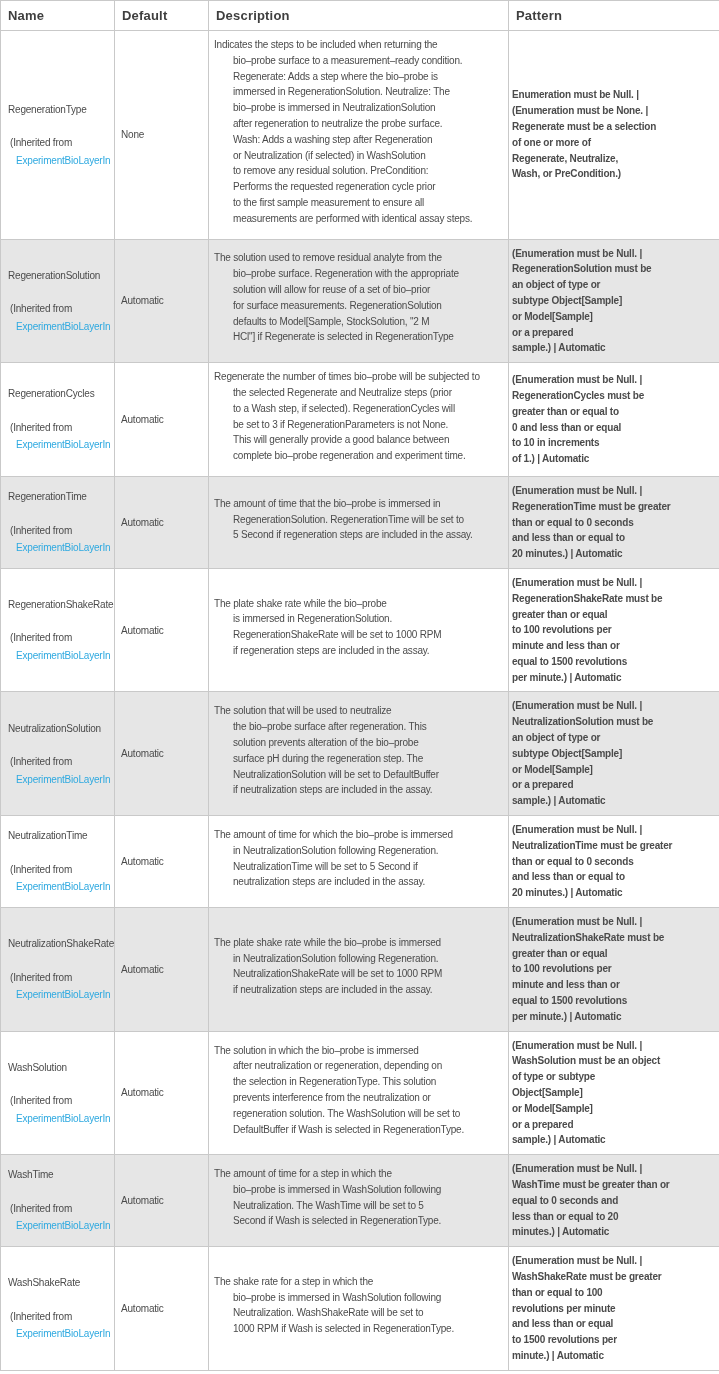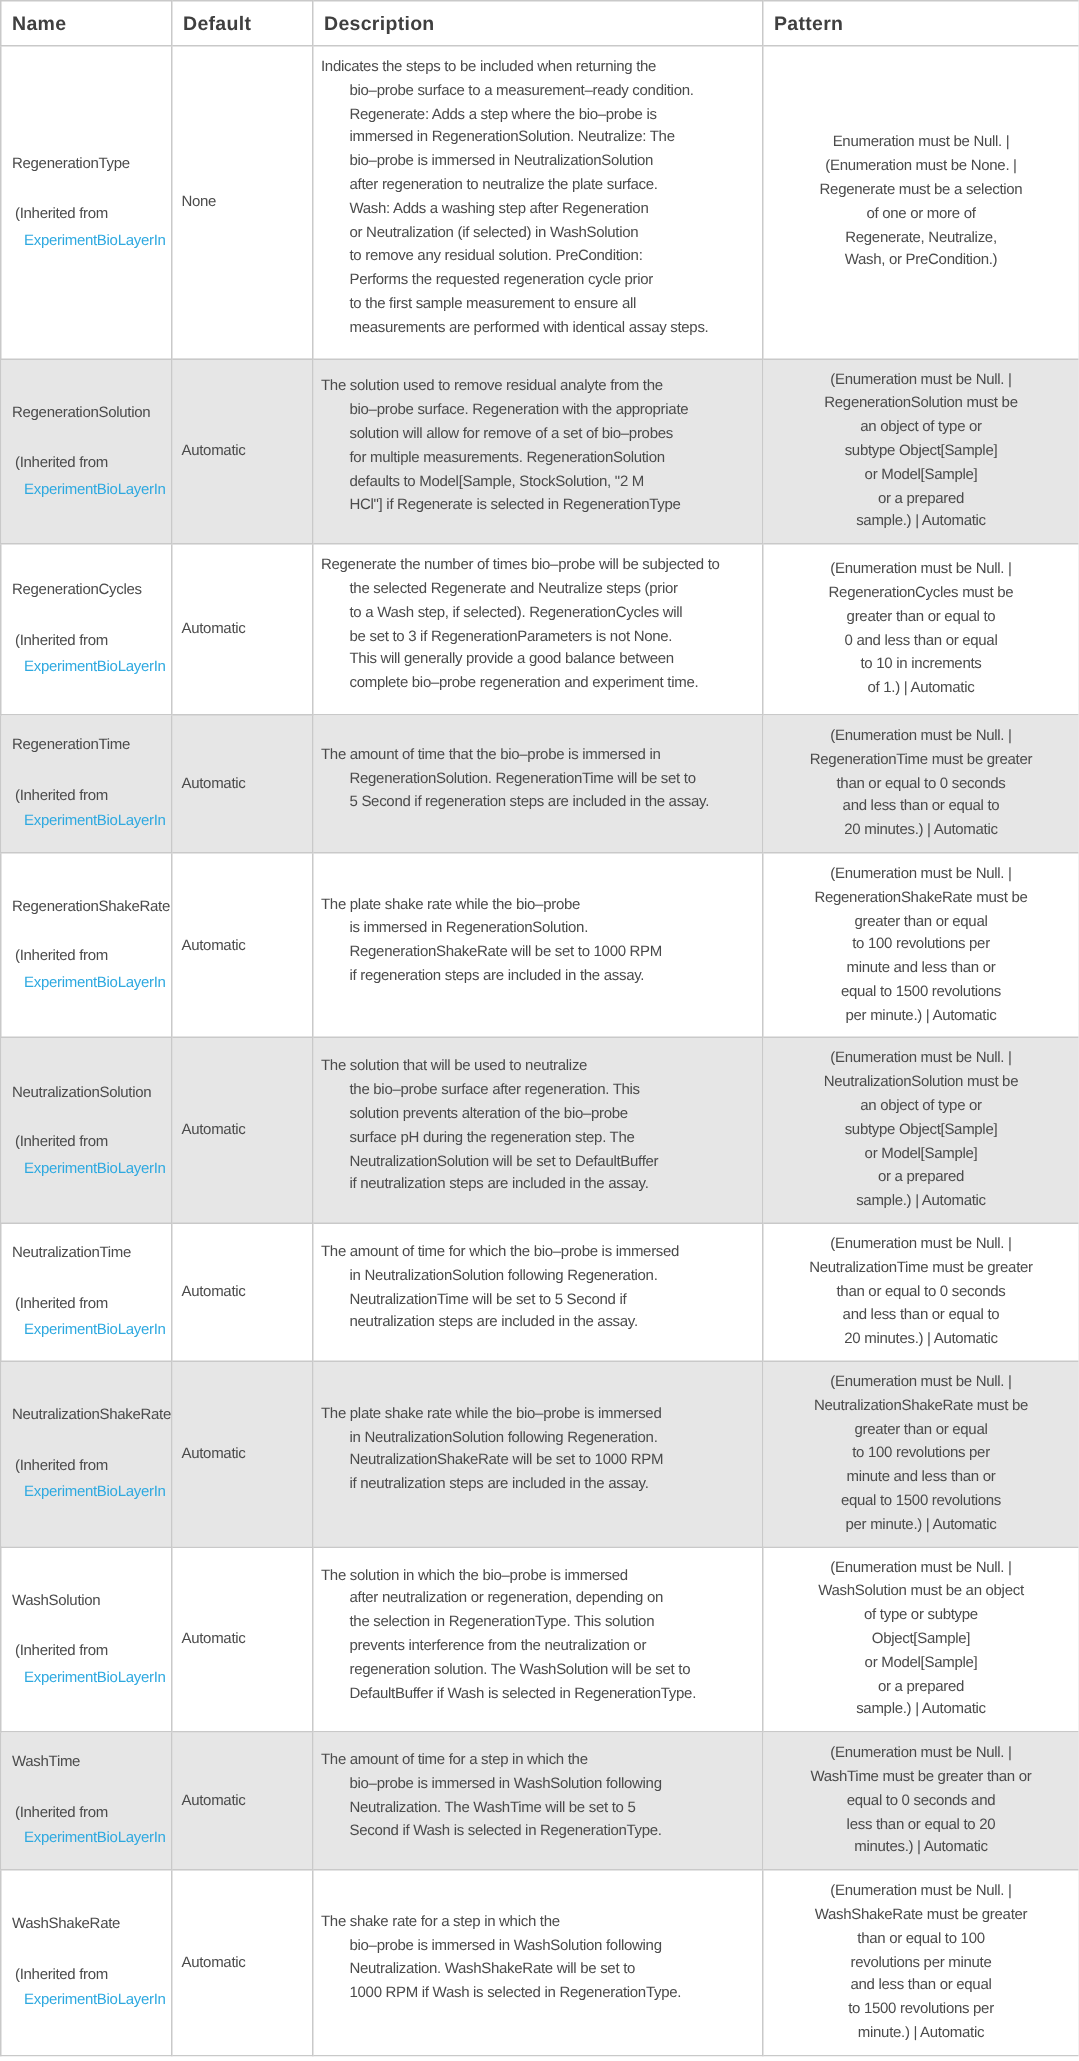--- a/index.html
+++ b/index.html
@@ -43,21 +43,21 @@
   td.col-name .inherited{padding-left:2px;margin-top:16px;}
   td.col-name .inherit-link{padding-left:8px;}
   td.col-name a{color:var(--link);text-decoration:none;cursor:pointer;}
   
   td.col-default{padding:6px 4px 6px 6px;}
   
   td.col-desc{padding:6px 4px 12px 5px;overflow:hidden;}
   td.col-desc .line{white-space:nowrap;line-height:15.8px;overflow:hidden;}
   td.col-desc .line.hang{padding-left:19px;}
   
-  td.col-pattern{padding:6px 3px;text-align:center;overflow:hidden;}
+  td.col-pattern{padding:6px 3px;text-align:left;overflow:hidden;font-weight:bold;}
   td.col-pattern .line{white-space:nowrap;line-height:15.8px;}
 </style>
 </head>
 <body>
 
 <table class="options">
   <colgroup>
     <col style="width:114px">
     <col style="width:94px">
     <col style="width:300px">
@@ -80,21 +80,21 @@
         </td>
         <td class="col-default">
           <div>None</div>
         </td>
         <td class="col-desc">
           <div class="line">Indicates the steps to be included when returning the</div>
           <div class="line hang">bio–probe surface to a measurement–ready condition.</div>
           <div class="line hang">Regenerate: Adds a step where the bio–probe is</div>
           <div class="line hang">immersed in RegenerationSolution. Neutralize:  The</div>
           <div class="line hang">bio–probe is immersed in NeutralizationSolution</div>
-          <div class="line hang">after regeneration to neutralize the plate surface.</div>
+          <div class="line hang">after regeneration to neutralize the probe surface.</div>
           <div class="line hang">Wash: Adds a washing step after Regeneration</div>
           <div class="line hang">or Neutralization (if selected) in WashSolution</div>
           <div class="line hang">to remove any residual solution. PreCondition:</div>
           <div class="line hang">Performs the requested regeneration cycle prior</div>
           <div class="line hang">to the first sample measurement to ensure all</div>
           <div class="line hang">measurements are performed with identical assay steps.</div>
         </td>
         <td class="col-pattern">
           <div class="line">Enumeration must be Null.  |</div>
           <div class="line">(Enumeration must be None.  |</div>
@@ -109,22 +109,22 @@
           <div class="opt-name">RegenerationSolution</div>
           <div class="inherited">(Inherited from</div>
           <div class="inherit-link"><a href="#">ExperimentBioLayerIn</a></div>
         </td>
         <td class="col-default">
           <div>Automatic</div>
         </td>
         <td class="col-desc">
           <div class="line">The solution used to remove residual analyte from the</div>
           <div class="line hang">bio–probe surface. Regeneration with the appropriate</div>
-          <div class="line hang">solution will allow for remove of a set of bio–probes</div>
-          <div class="line hang">for multiple measurements.  RegenerationSolution</div>
+          <div class="line hang">solution will allow for reuse of a set of bio–prior</div>
+          <div class="line hang">for surface measurements.  RegenerationSolution</div>
           <div class="line hang">defaults to Model[Sample, StockSolution, "2 M</div>
           <div class="line hang">HCl"] if Regenerate is selected in RegenerationType</div>
         </td>
         <td class="col-pattern">
           <div class="line">(Enumeration must be Null.  |</div>
           <div class="line">RegenerationSolution must be</div>
           <div class="line">an object of type or</div>
           <div class="line">subtype Object[Sample]</div>
           <div class="line">or Model[Sample]</div>
           <div class="line">or a prepared</div>

